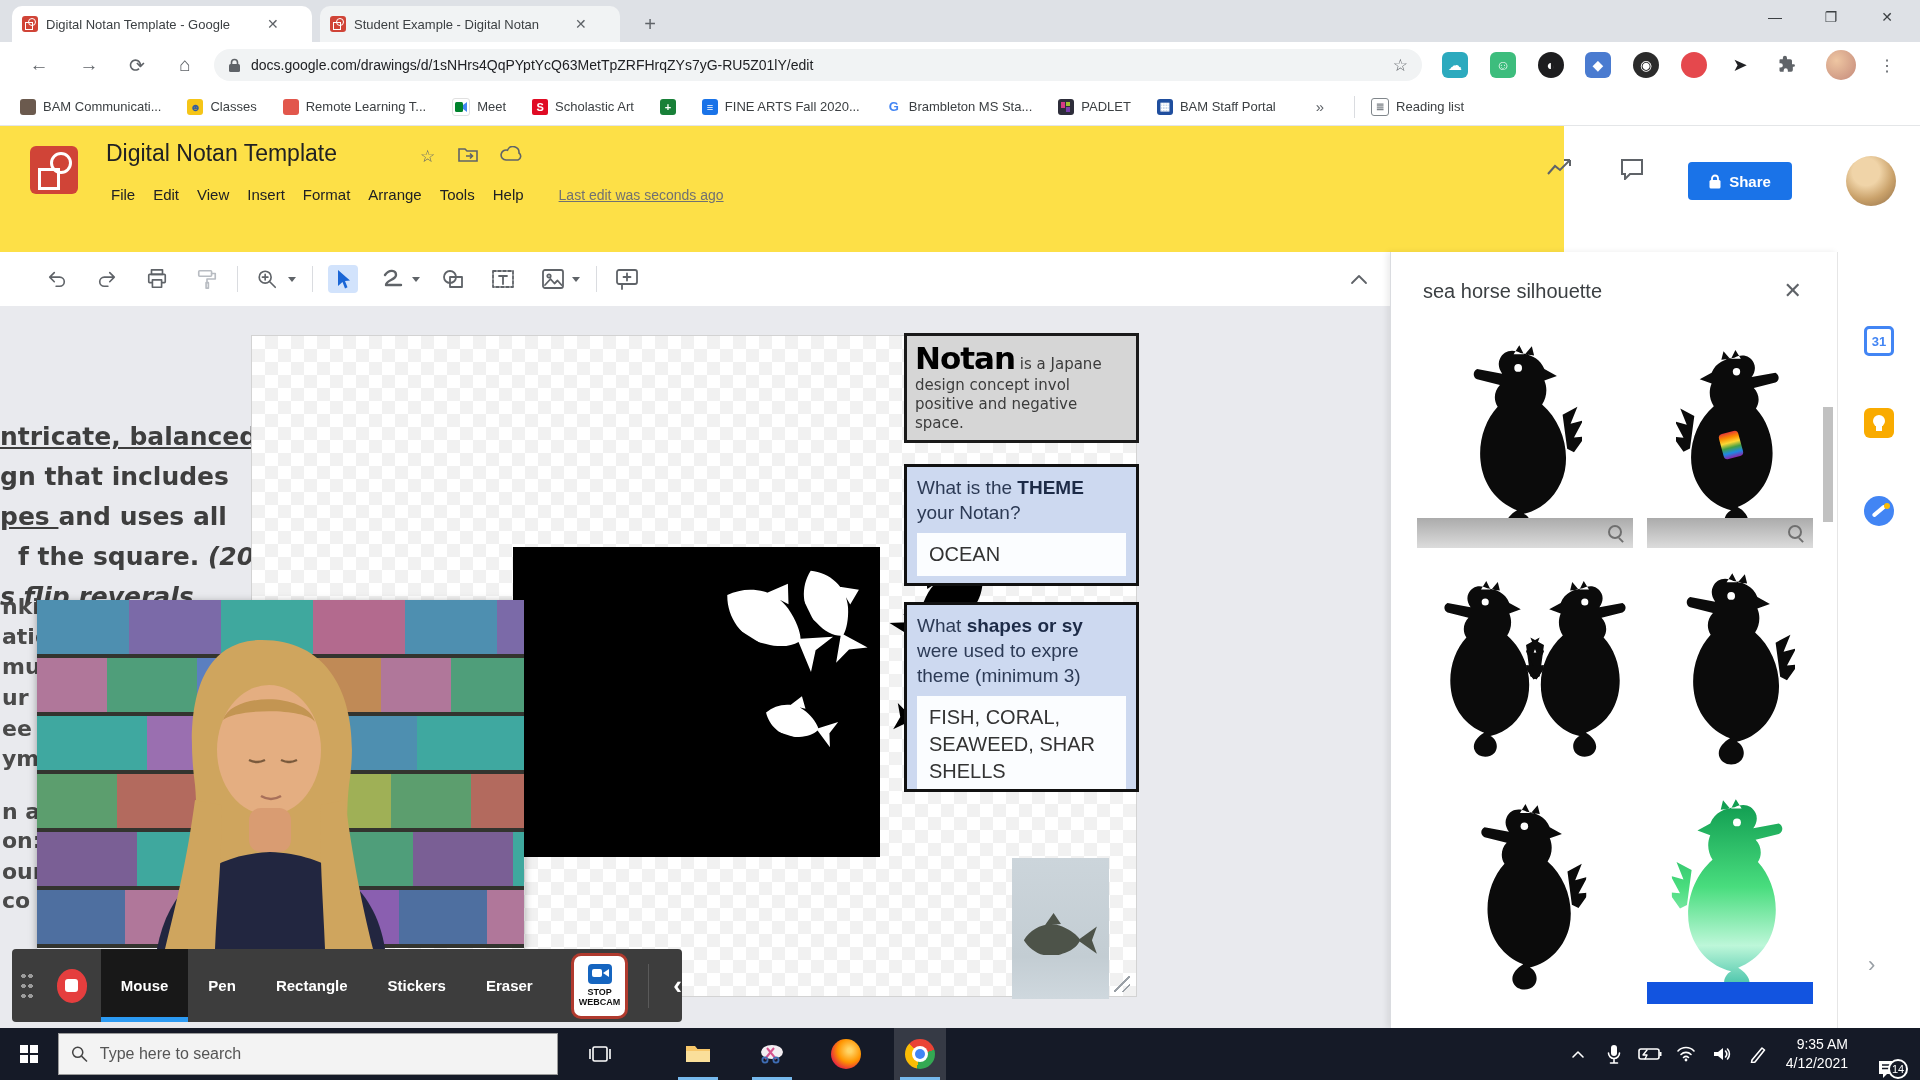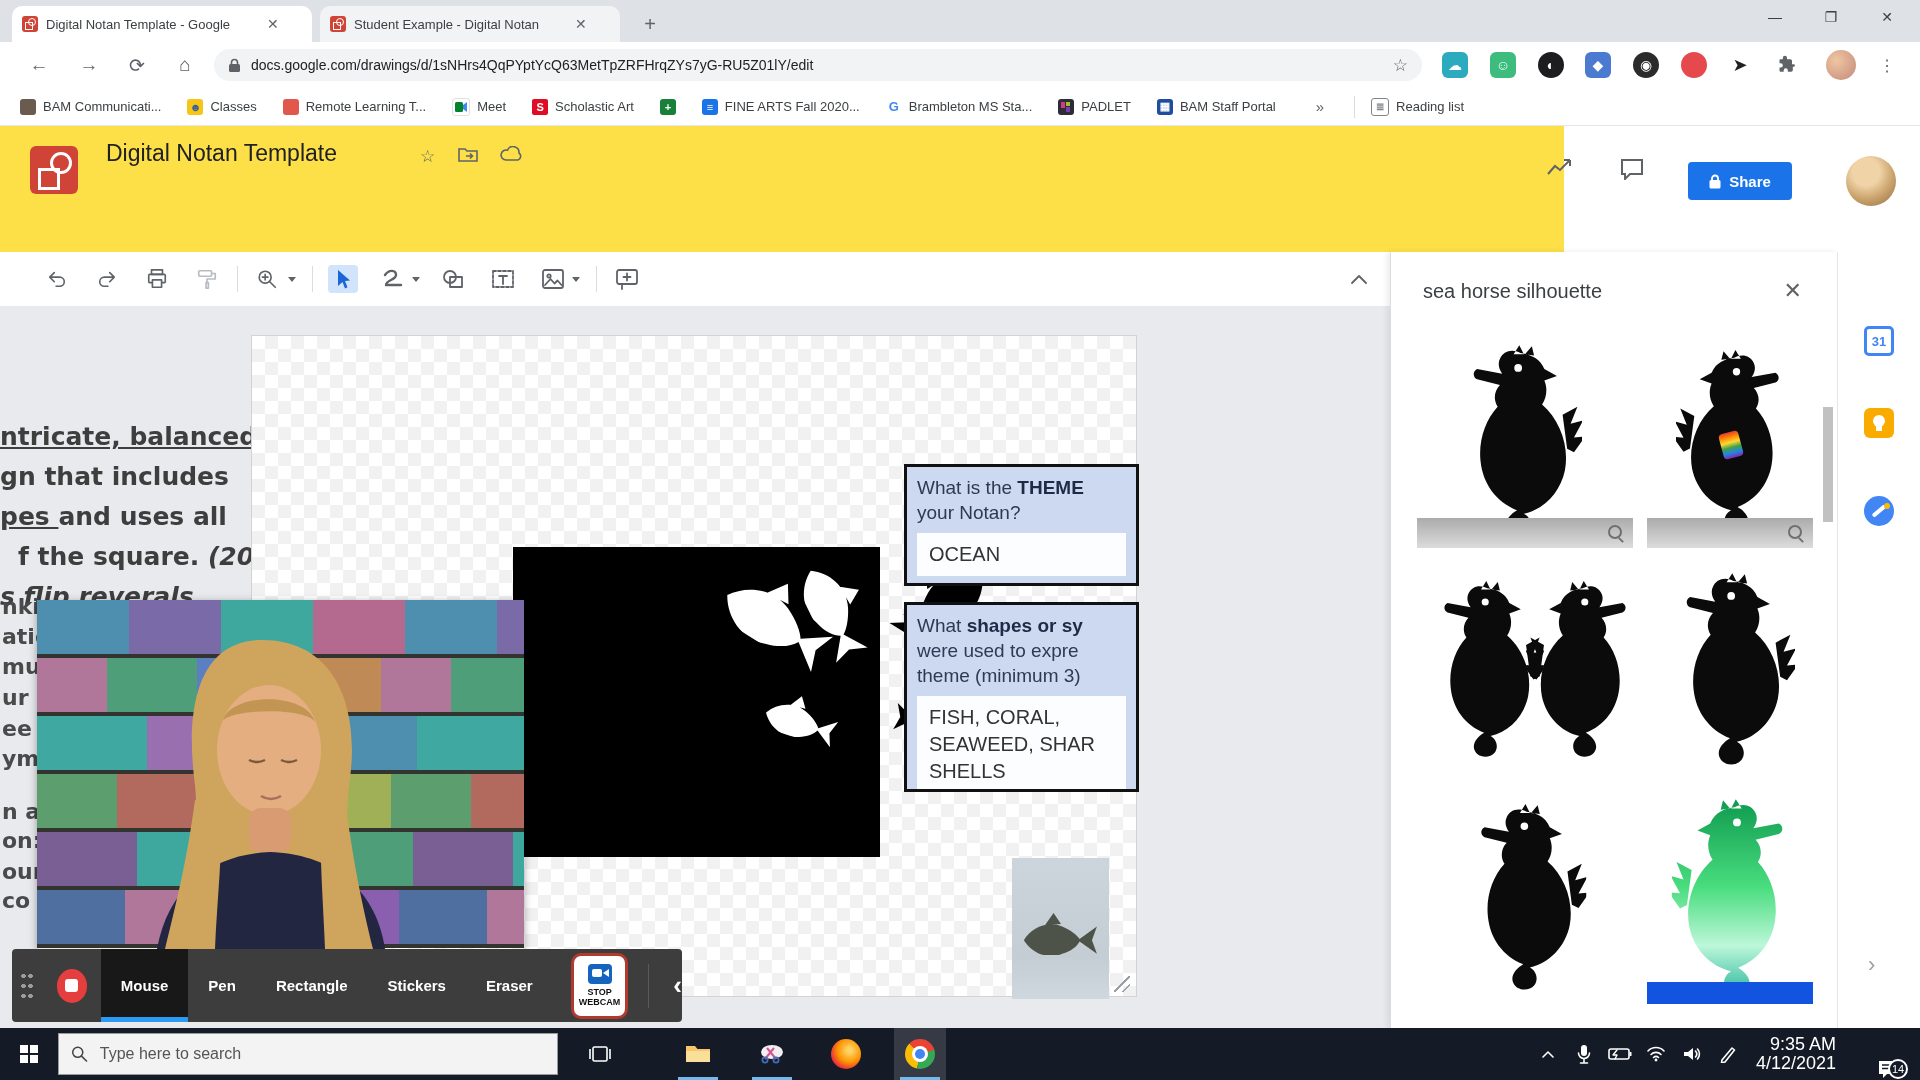--- a/index.html
+++ b/index.html
@@ -132,21 +132,21 @@
   .tsearch{width:500px;height:42px;background:#f3f3f3;border:1px solid #9a9a9a;display:flex;align-items:center;padding:0 12px;box-sizing:border-box;}
   .tsearch input{border:none;background:transparent;outline:none;font-size:16px;color:#333;width:100%;
     font-family:"Liberation Sans",sans-serif;}
   .tsearch input::placeholder{color:#555;}
   .tbicon{width:52px;height:52px;display:flex;align-items:center;justify-content:center;position:relative;}
   .runline{position:absolute;left:6px;bottom:0;width:40px;height:3px;background:#76b9ed;}
   .tbicon.activeapp{background:rgba(255,255,255,.14);}
   .tray{margin-left:auto;display:flex;align-items:center;}
   .trayico{width:36px;height:52px;display:flex;align-items:center;justify-content:center;}
   .trayico svg{stroke:#fff;fill:none;stroke-width:1.6;stroke-linecap:round;stroke-linejoin:round;}
-  .clock{color:#fff;font-size:18px;text-align:right;line-height:19px;margin:0 26px 0 10px;}
+  .clock{color:#fff;font-size:14px;text-align:right;line-height:19px;margin:0 14px 0 10px;}
   .notif{width:52px;height:36px;display:flex;align-items:center;justify-content:center;position:relative;margin-right:6px;margin-top:29px;}
   .badge{position:absolute;right:6px;bottom:8px;width:20px;height:20px;border-radius:50%;background:#151a27;
     border:2px solid #fff;color:#fff;font-size:11px;display:flex;align-items:center;justify-content:center;box-sizing:border-box;}
 </style>
 </head>
 <body>
 
 <svg width="0" height="0" style="position:absolute">
   <defs>
     <symbol id="fish" viewBox="0 -7 66 42">
@@ -284,20 +284,31 @@
       <svg width="20" height="16" viewBox="0 0 20 16">
           <path d="M1 3 h6 l2 2 h10 v10 h-18 z" stroke="#5f6368" fill="none" stroke-width="1.6"></path>
           <path d="M8 10 h6 M12 7.5 l2.5 2.5 -2.5 2.5" stroke="#5f6368" fill="none" stroke-width="1.6"></path>
         </svg>
     </div>
     <div class="titleico" style="left:500px;">
       <svg width="22" height="16" viewBox="0 0 22 16">
           <path d="M6 14 a5 5 0 1 1 1.5 -9.8 A6 6 0 0 1 19 7 a4 4 0 0 1 -1 7 Z" stroke="#5f6368" fill="none" stroke-width="1.6"></path>
         </svg>
     </div>
+    <div class="menurow">
+      <div class="menuitem">File</div>
+      <div class="menuitem">Edit</div>
+      <div class="menuitem">View</div>
+      <div class="menuitem">Insert</div>
+      <div class="menuitem">Format</div>
+      <div class="menuitem">Arrange</div>
+      <div class="menuitem">Tools</div>
+      <div class="menuitem">Help</div>
+      <div class="lastedit">Last edit was seconds ago</div>
+    </div>
     <div class="titleico" style="left:1546px;top:32px;">
       <svg width="26" height="20" viewBox="0 0 26 20">
           <path d="M2 16 L9 8 L14 12 L24 2 M24 2 h-6 M24 2 v6" stroke="#5f6368" fill="none" stroke-width="2"></path>
         </svg>
     </div>
     <div class="titleico" style="left:1620px;top:32px;">
       <svg width="24" height="22" viewBox="0 0 24 22">
           <path d="M2 2 h20 v14 h-12 l-5 5 v-5 h-3 z" stroke="#5f6368" fill="none" stroke-width="2"></path>
         </svg>
     </div>
@@ -436,20 +447,26 @@
         </svg>
       <svg class="fish" style="left:650px;top:268px;width:100px;color:#000;transform:scaleX(-1) rotate(-58deg);" viewBox="0 -7 66 42">
           <use href="#fish" fill="currentColor"></use>
         </svg>
       <svg class="fish" style="left:640px;top:350px;width:80px;color:#000;transform:scaleX(-1) rotate(-10deg);" viewBox="0 -7 66 42">
           <use href="#fish" fill="currentColor"></use>
         </svg>
       <div class="resizegrip"></div>
     </div>
 
+    <div class="notanbox">
+      <span class="notanword">Notan</span><span class="notanrest"> is a Japane</span>
+      <div class="notanrest" style="line-height:19px;">design concept invol</div>
+      <div class="notanrest" style="line-height:19px;">positive and negative</div>
+      <div class="notanrest" style="line-height:19px;">space.</div>
+    </div>
 
     <div class="qbox" style="top:158px;width:235px;height:122px;">
       <div class="qtext"><span>What is the </span><b>THEME</b></div>
       <div class="qtext">your Notan?</div>
       <div class="answer">OCEAN</div>
     </div>
 
     <div class="qbox" style="top:296px;width:235px;height:190px;">
       <div class="qtext"><span>What </span><b>shapes or sy</b></div>
       <div class="qtext">were used to expre</div>

